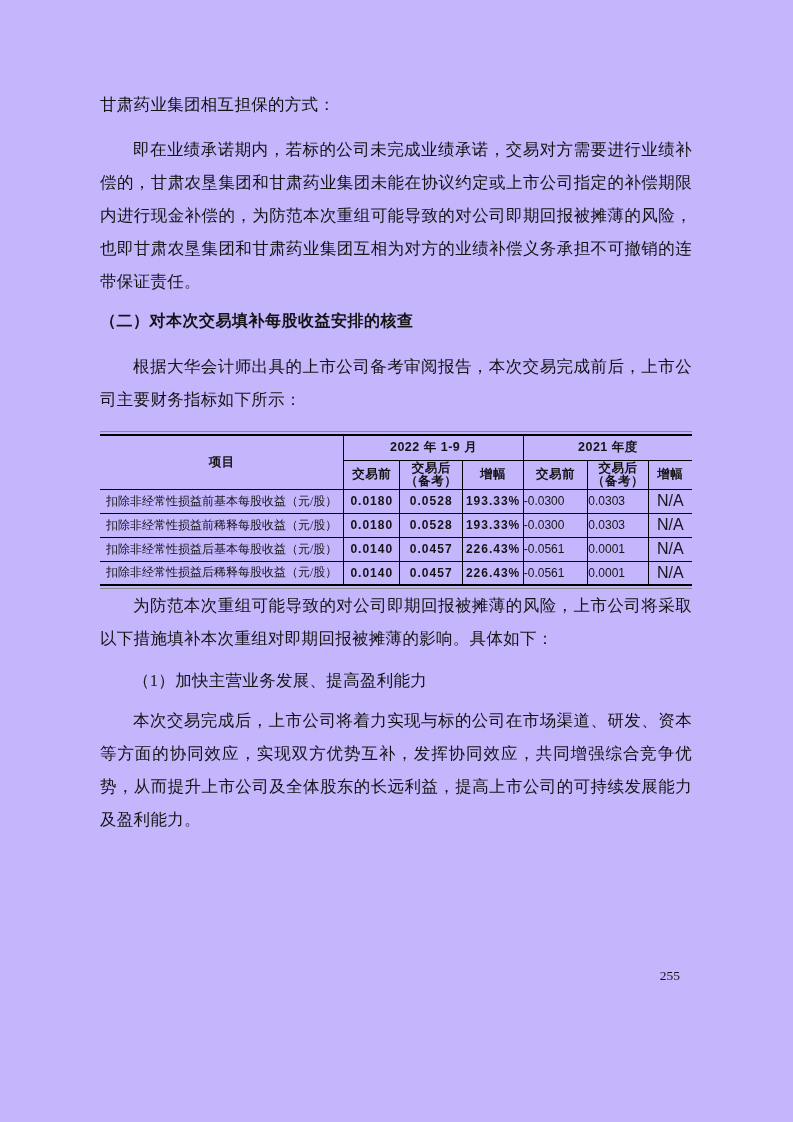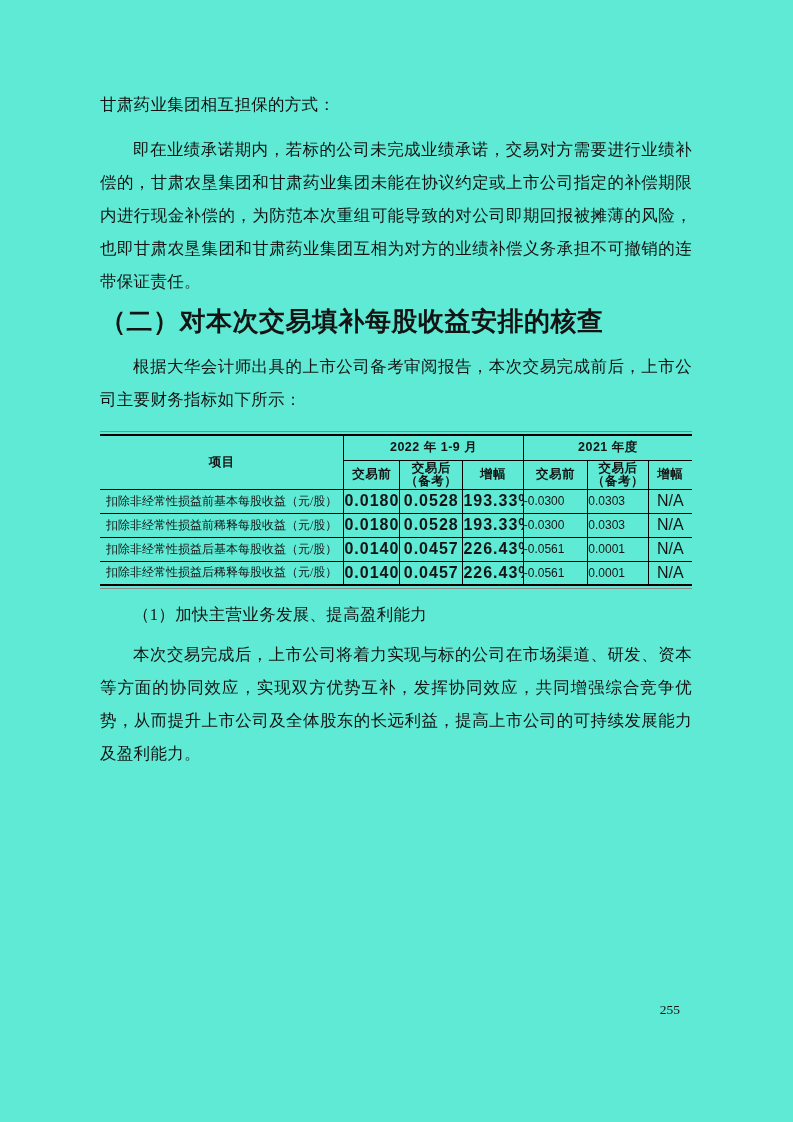--- a/index.html
+++ b/index.html
@@ -1,21 +1,21 @@
 <!DOCTYPE html>
 <html lang="zh"><head>
 <meta charset="utf-8">
 <style>
   html,body { margin:0; padding:0; background:#888; }
   .page {
     position: relative;
     width: 793px;
     height: 1122px;
     margin: 0 auto;
-    background: #5eead4;
+    background: #c4b5fd;
     box-sizing: border-box;
     padding: 88px 101px 0 100px;
     color: #141414;
     font-family: "Liberation Serif", "DejaVu Serif", serif;
     overflow: hidden;
   }
   .body-text {
     margin: 0;
     font-size: 16.5px;
     line-height: 33px;
@@ -27,21 +27,21 @@
   .no-indent { text-indent: 0; }
   .mt12 { margin-top: 12px; }
   .mt14 { margin-top: 14px; }
   .mt4  { margin-top: 4px; }
   .mt9  { margin-top: 9px; }
   .mt7  { margin-top: 7px; }
   .section-heading {
     margin: 8px 0 0 0;
     font-family: "Liberation Sans", "DejaVu Sans", sans-serif;
     font-weight: 700;
-    font-size: 26px;
+    font-size: 16px;
     line-height: 30px;
     letter-spacing: 0.5px;
   }
   
   .table-wrap {
     margin-top: 15px;
     border-top: 1px solid #8a8a8a;
     border-bottom: 1px solid #8a8a8a;
     padding: 2px 0;
   }
@@ -73,38 +73,38 @@
   td.item-cell {
     font-family: "Liberation Serif", "DejaVu Serif", serif;
     font-size: 12px;
     text-align: center;
     padding-left: 3px;
     white-space: nowrap;
   }
   td.v22 {
     font-family: "Liberation Sans", "DejaVu Sans", sans-serif;
     font-weight: 700;
-    font-size: 16px;
+    font-size: 12px;
     text-align: center;
     letter-spacing: 1px;
   }
   td.v21 {
     font-family: Liberation Sans, sans-serif;
     font-size: 12px;
     text-align: left;
     padding-right: 4px;
   }
   td.v21na {
     font-family: Liberation Sans, sans-serif;
     font-size: 16px;
     text-align: center;
   }
   .page-number {
     position: absolute;
-    top: 1001px;
+    top: 967px;
     right: 113px;
     font-size: 13.5px;
     line-height: 18px;
     font-family: "Liberation Serif", "DejaVu Serif", serif;
   }
 </style>
 </head>
 <body>
 
 <div class="page">
@@ -183,20 +183,21 @@
         <td class="v21">-0.0561</td>
         <td class="v21">0.0001</td>
         <td class="v21na br0">N/A</td>
       </tr>
     </tbody>
       </table>
   </div>
 
 
 
+  <p class="body-text">为防范本次重组可能导致的对公司即期回报被摊薄的风险，上市公司将采取以下措施填补本次重组对即期回报被摊薄的影响。具体如下：</p>
 
   <p class="body-text mt9">（1）加快主营业务发展、提高盈利能力</p>
 
   <p class="body-text mt7">本次交易完成后，上市公司将着力实现与标的公司在市场渠道、研发、资本等方面的协同效应，实现双方优势互补，发挥协同效应，共同增强综合竞争优势，从而提升上市公司及全体股东的长远利益，提高上市公司的可持续发展能力及盈利能力。</p>
 
   <div class="page-number">255</div>
 
 </div>
 
 </body></html>

